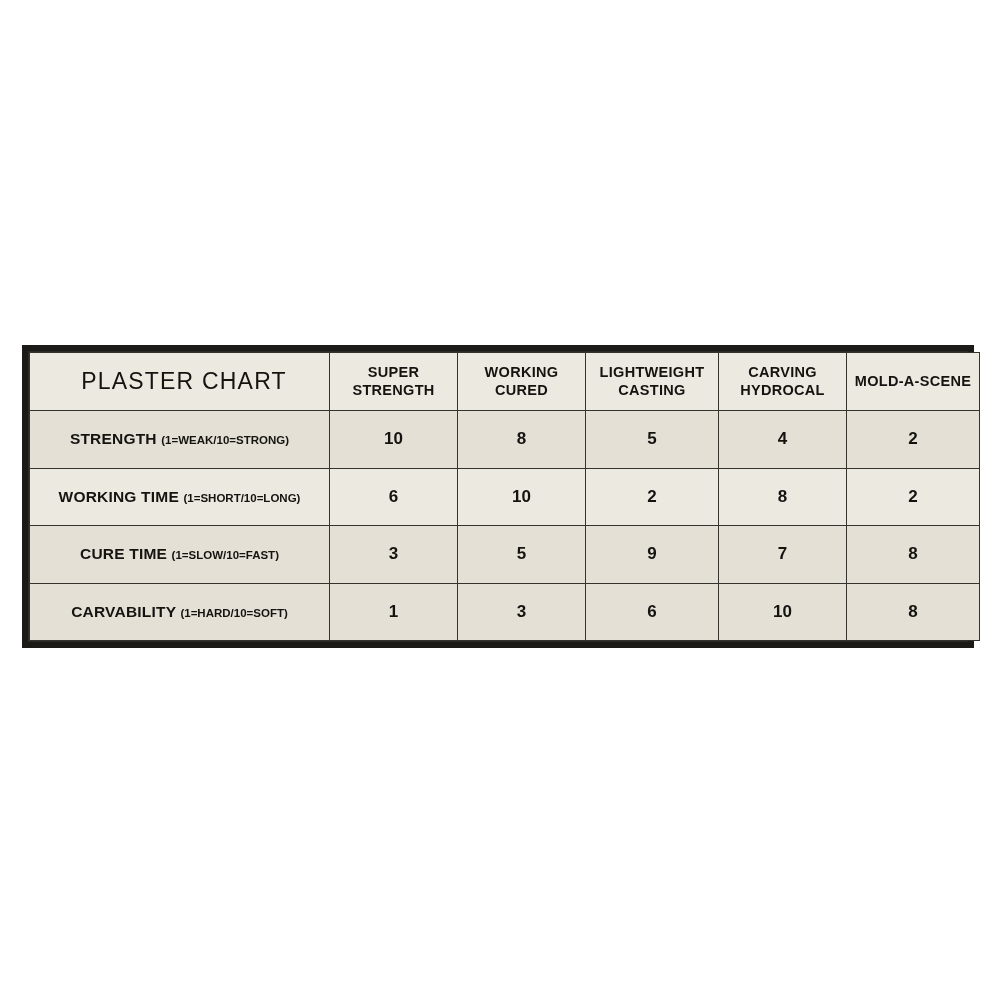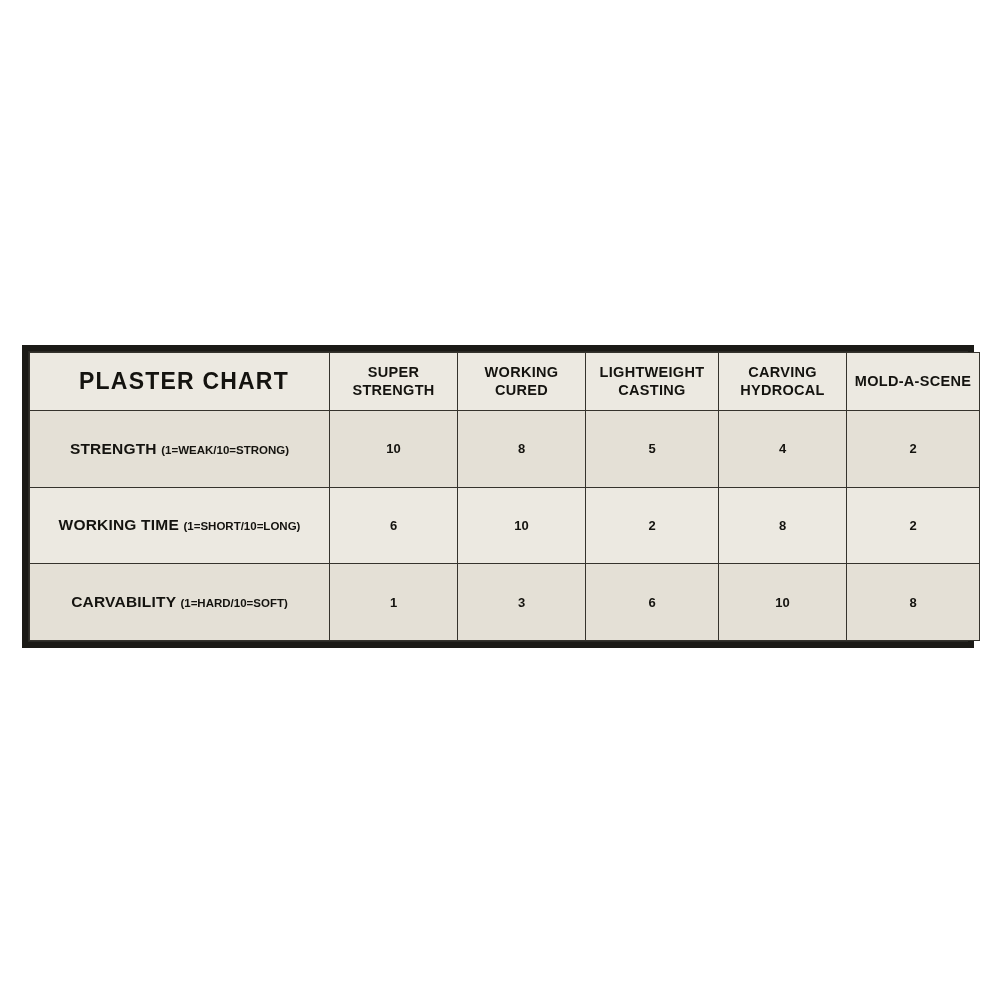--- a/index.html
+++ b/index.html
@@ -56,21 +56,21 @@
   }
 
   
   tr.head-row {
     height: 58px;
   }
 
   th.title-cell {
     background: #ece9e1;
     font-size: 23px;
-    font-weight: bold;
+    font-weight: normal;
     letter-spacing: 1.2px;
     padding-left: 10px;
   }
 
   th.col-head {
     background: #ece9e1;
     font-size: 14.5px;
     font-weight: bold;
     line-height: 1.22;
     letter-spacing: 0.3px;
@@ -98,21 +98,21 @@
     white-space: nowrap;
   }
 
   td.row-label .scale {
     font-size: 11.5px;
     font-weight: bold;
     letter-spacing: 0;
   }
 
   td.val {
-    font-size: 13px;
+    font-size: 17px;
     font-weight: bold;
   }
 
   
   col.c-label { width: 300px; }
   col.c-data  { width: 128px; }
   col.c-wide  { width: 133px; }
 </style>
 </head>
 <body>
@@ -175,20 +175,31 @@
               <span>WORKING TIME</span>
               <span class="scale">(1=SHORT/10=LONG)</span>
             </td>
             <td class="val">6</td>
             <td class="val">10</td>
             <td class="val">2</td>
             <td class="val">8</td>
             <td class="val">2</td>
           </tr>
 
+          <tr class="data-row alt">
+            <td class="row-label">
+              <span>CURE TIME</span>
+              <span class="scale">(1=SLOW/10=FAST)</span>
+            </td>
+            <td class="val">3</td>
+            <td class="val">5</td>
+            <td class="val">9</td>
+            <td class="val">7</td>
+            <td class="val">8</td>
+          </tr>
 
 
           <tr class="data-row alt">
             <td class="row-label">
               <span>CARVABILITY</span>
               <span class="scale">(1=HARD/10=SOFT)</span>
             </td>
             <td class="val">1</td>
             <td class="val">3</td>
             <td class="val">6</td>

